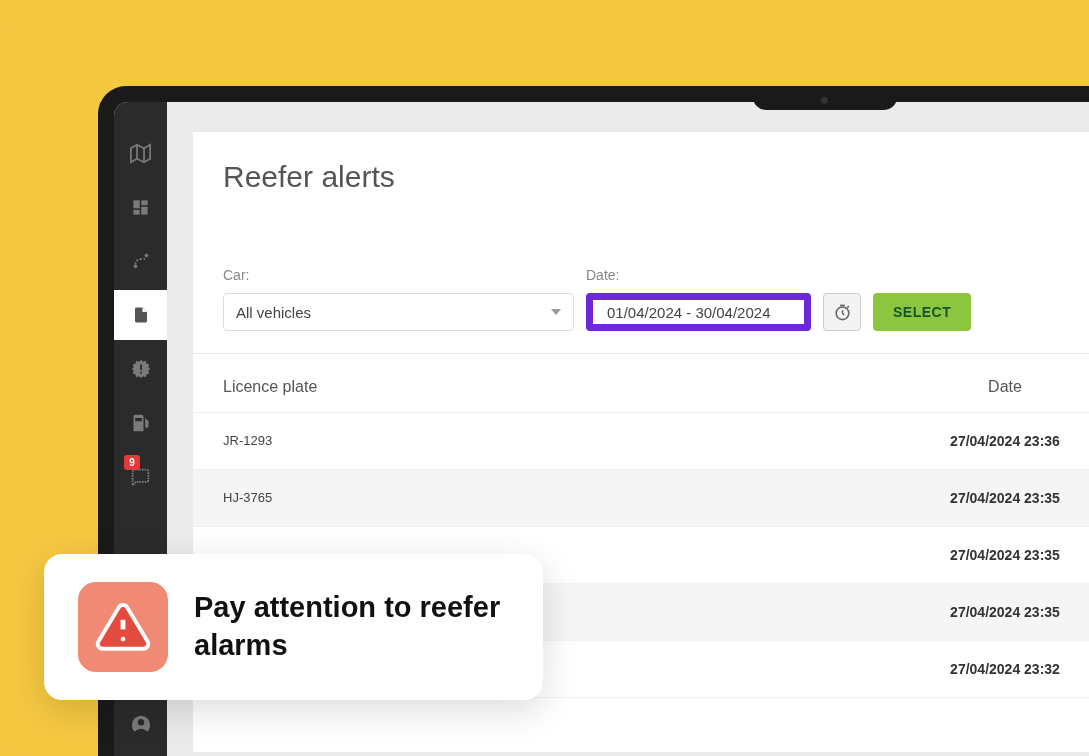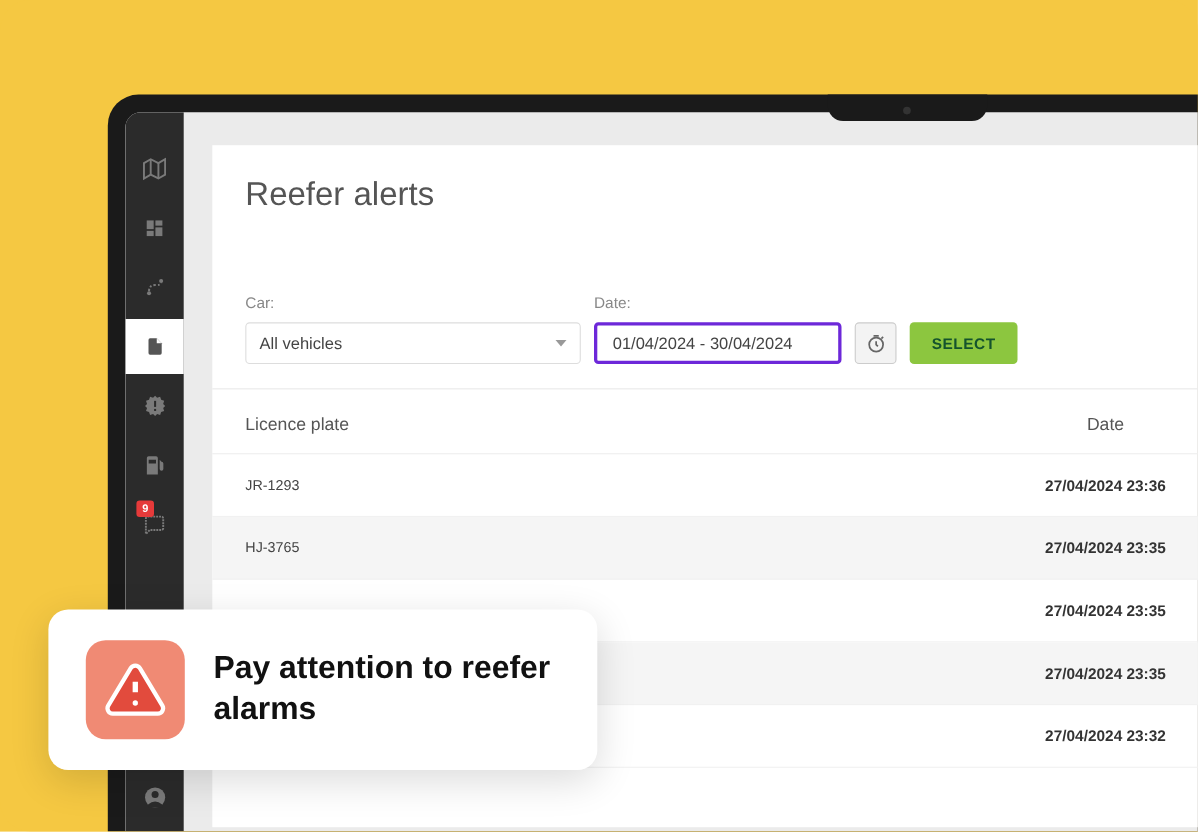--- a/index.html
+++ b/index.html
@@ -142,23 +142,23 @@
     border-radius: 4px;
     height: 38px;
     display: flex;
     align-items: center;
     justify-content: space-between;
     padding: 0 12px;
     font-size: 15px;
     color: #444;
     cursor: pointer;
   }
-  .dropdown.car { width: 305px; }
+  .dropdown.car { width: 351px; }
   .date-input {
-    border: 3px solid #6d28d9;
+    border: 7px solid #6d28d9;
     border-radius: 4px;
     height: 38px;
     width: 225px;
     display: flex;
     align-items: center;
     padding: 0 14px;
     font-size: 15px;
     color: #444;
     cursor: pointer;
   }

